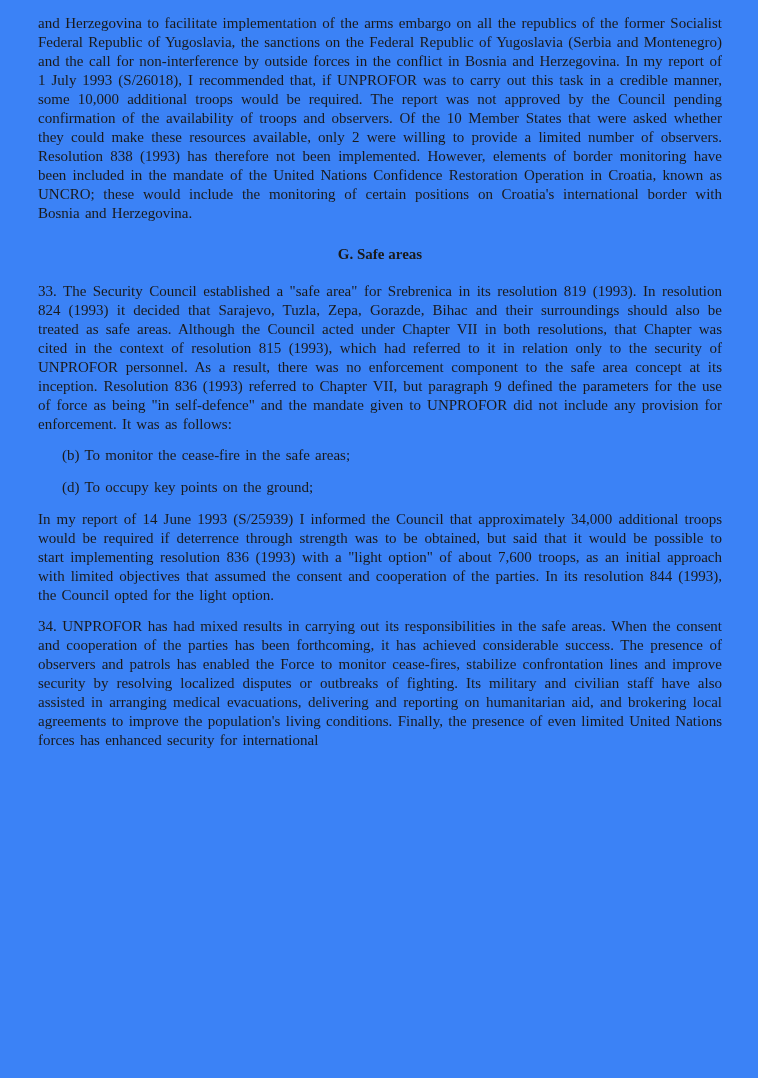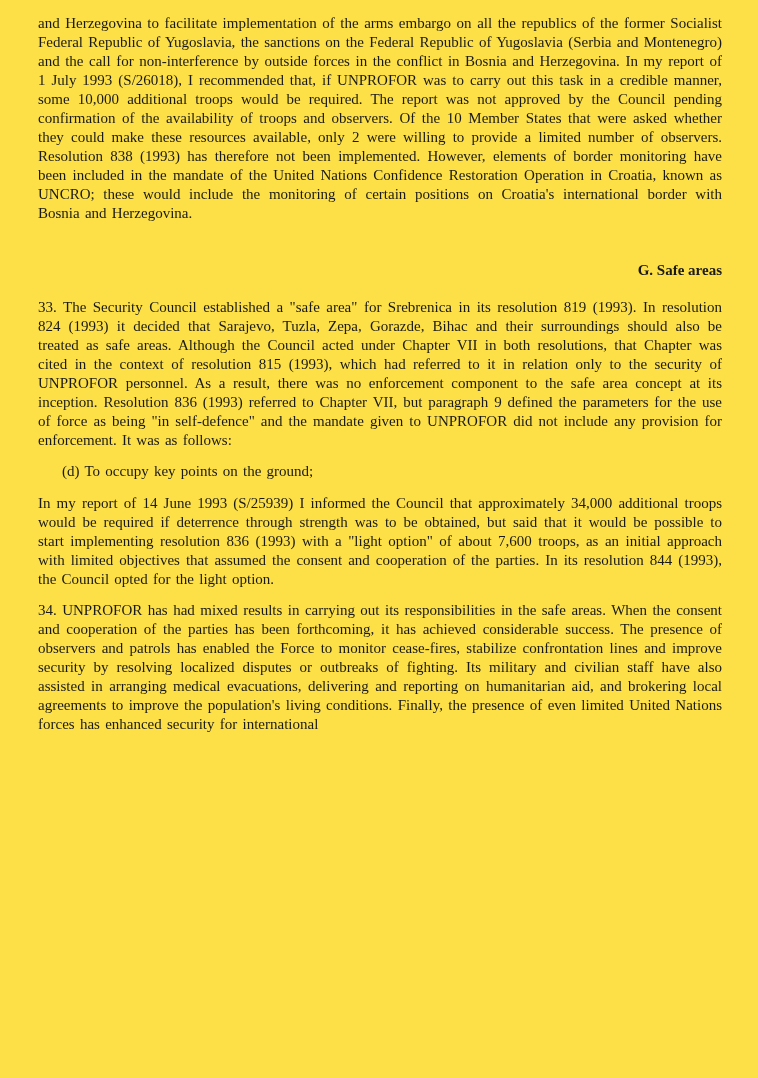--- a/index.html
+++ b/index.html
@@ -6,42 +6,42 @@
     margin: 0;
     padding: 0;
     background: #e8e8e8;
   }
   .page {
     position: relative;
     box-sizing: border-box;
     width: 758px;
     height: 1078px;
     margin: 0 auto;
-    background: #fde047;
+    background: #3b82f6;
     color: #1a1a1a;
     font-family: "Liberation Serif", serif;
     padding: 14px 36px 60px 38px;
     overflow: hidden;
   }
   .doc p {
     margin: 0 0 12px 0;
     font-size: 15px;
     line-height: 19px;
     text-align: justify;
     word-spacing: 1.5px;
   }
   .doc p.list {
     text-indent: 24px;
     margin: 0 0 13px 0;
   }
   .doc h2 {
-    text-align: right;
+    text-align: center;
     font-size: 15px;
     font-weight: bold;
-    margin: 38px 0 18px 0;
+    margin: 22px 0 18px 0;
     line-height: 19px;
   }
   .page-number {
     position: absolute;
     left: 0;
     right: 0;
     bottom: 20px;
     text-align: center;
     font-size: 12px;
     letter-spacing: 3px;
@@ -49,17 +49,18 @@
   }
 </style>
 </head>
 <body>
 
 <div class="page">
   <div class="doc">
       <p>and Herzegovina to facilitate implementation of the arms embargo on all the republics of the former Socialist Federal Republic of Yugoslavia, the sanctions on the Federal Republic of Yugoslavia (Serbia and Montenegro) and the call for non-interference by outside forces in the conflict in Bosnia and Herzegovina. In my report of 1 July 1993 (S/26018), I recommended that, if UNPROFOR was to carry out this task in a credible manner, some 10,000 additional troops would be required. The report was not approved by the Council pending confirmation of the availability of troops and observers. Of the 10 Member States that were asked whether they could make these resources available, only 2 were willing to provide a limited number of observers. Resolution 838 (1993) has therefore not been implemented. However, elements of border monitoring have been included in the mandate of the United Nations Confidence Restoration Operation in Croatia, known as UNCRO; these would include the monitoring of certain positions on Croatia's international border with Bosnia and Herzegovina.</p>
       <h2>G. Safe areas</h2>
       <p>33. The Security Council established a "safe area" for Srebrenica in its resolution 819 (1993). In resolution 824 (1993) it decided that Sarajevo, Tuzla, Zepa, Gorazde, Bihac and their surroundings should also be treated as safe areas. Although the Council acted under Chapter VII in both resolutions, that Chapter was cited in the context of resolution 815 (1993), which had referred to it in relation only to the security of UNPROFOR personnel. As a result, there was no enforcement component to the safe area concept at its inception. Resolution 836 (1993) referred to Chapter VII, but paragraph 9 defined the parameters for the use of force as being "in self-defence" and the mandate given to UNPROFOR did not include any provision for enforcement. It was as follows:</p>
+      <p class="list">(b) To monitor the cease-fire in the safe areas;</p>
       <p class="list">(d) To occupy key points on the ground;</p>
       <p>In my report of 14 June 1993 (S/25939) I informed the Council that approximately 34,000 additional troops would be required if deterrence through strength was to be obtained, but said that it would be possible to start implementing resolution 836 (1993) with a "light option" of about 7,600 troops, as an initial approach with limited objectives that assumed the consent and cooperation of the parties. In its resolution 844 (1993), the Council opted for the light option.</p>
       <p>34. UNPROFOR has had mixed results in carrying out its responsibilities in the safe areas. When the consent and cooperation of the parties has been forthcoming, it has achieved considerable success. The presence of observers and patrols has enabled the Force to monitor cease-fires, stabilize confrontation lines and improve security by resolving localized disputes or outbreaks of fighting. Its military and civilian staff have also assisted in arranging medical evacuations, delivering and reporting on humanitarian aid, and brokering local agreements to improve the population's living conditions. Finally, the presence of even limited United Nations forces has enhanced security for international</p>
     </div>
 </div>
 
 </body></html>

